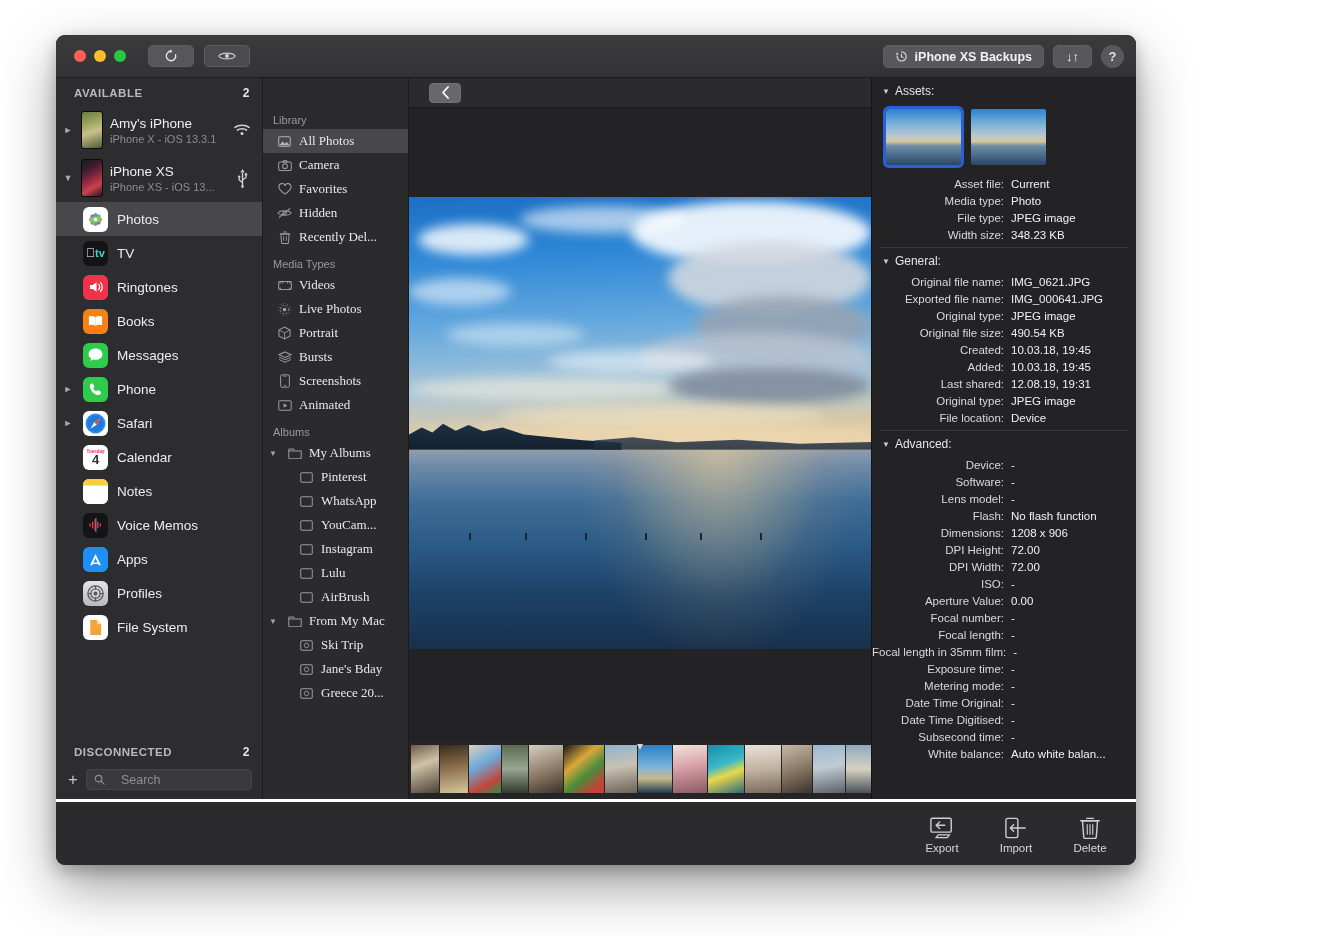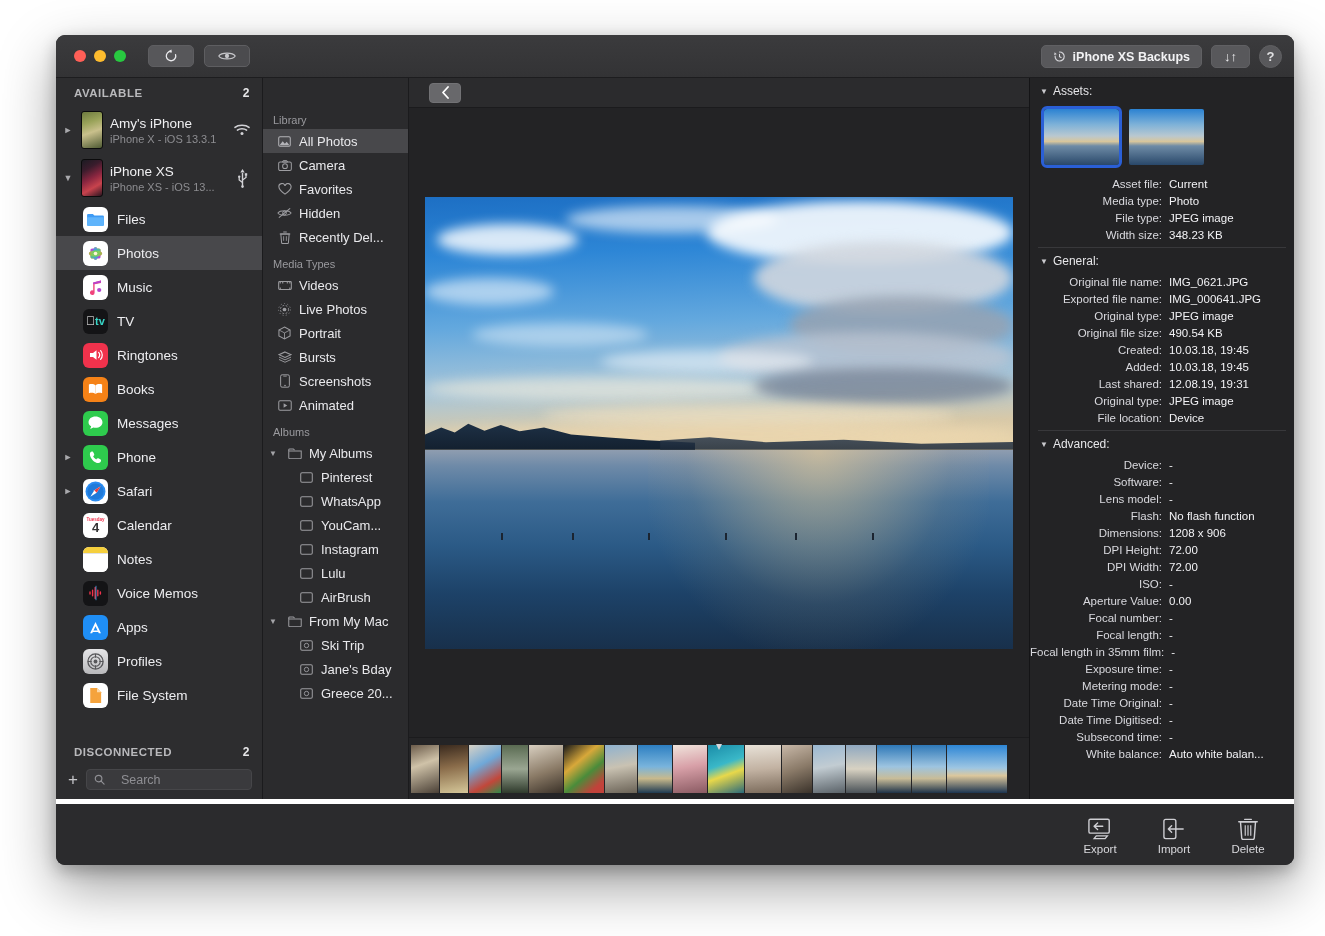--- a/index.html
+++ b/index.html
@@ -7,21 +7,21 @@
     width: 1325px; height: 936px;
     background: #ffffff;
     font-family: "Liberation Sans", sans-serif;
     overflow: hidden;
   }
   #root { position: relative; width: 1325px; height: 936px; background: #fff; }
 
   
   .window {
     position: absolute; left: 56px; top: 35px;
-    width: 1238px; height: 830px;
+    width: 1080px; height: 830px;
     background: #232325;
     border-radius: 9px;
     box-shadow: 0 22px 55px rgba(0,0,0,0.38), 0 6px 16px rgba(0,0,0,0.24);
     overflow: hidden;
     display: flex; flex-direction: column;
   }
 
   
   .titlebar {
     height: 43px; flex: 0 0 43px;
@@ -127,21 +127,21 @@
     width: 146px; flex: 0 0 146px;
     background: #2b2b2d;
     border-right: 1px solid #1b1b1d;
     padding-top: 30px;
     overflow: hidden;
   }
   .lib-head { color: #9a9a9e; font-size: 11px; padding: 6px 0 3px 10px; }
   .lib-row { display: flex; align-items: center; gap: 7px; height: 24px; padding-left: 14px; }
   .lib-row.sel { background: #48484b; }
   .lib-ico { width: 15px; flex: 0 0 15px; display: flex; align-items: center; justify-content: center; color: #9d9da1; }
-  .lib-lbl { color: #e9e9ec; font-size: 13px; white-space: nowrap; }
+  .lib-lbl { color: #e9e9ec; font-size: 13px; white-space: nowrap; font-family: Liberation Serif, serif; }
   .lib-row.indent2 { padding-left: 36px; }
   .lib-tri { width: 11px; flex: 0 0 11px; color: #a4a4a8; font-size: 8px; }
 
   
   .center { flex: 1; min-width: 0; display: flex; flex-direction: column; background: #232325; }
   .center-top { height: 30px; flex: 0 0 30px; background: #2b2b2d; border-bottom: 1px solid #1b1b1d;
                 display: flex; align-items: center; padding-left: 20px; position: relative; z-index: 3; }
   .back-btn { width: 32px; height: 20px; background: #68686b; border: 1px solid #727275;
               border-radius: 4px; display: flex; align-items: center; justify-content: center;
               color: #fff; font-size: 13px; }
@@ -192,21 +192,21 @@
   .asset-thumb { width: 75px; height: 56px; border-radius: 2px; overflow: hidden; position: relative;
                  background: #10213a; }
   .asset-thumb.sel { outline: 3px solid #2a5fd6; outline-offset: 0px; border-radius: 3px; }
   .kv { display: flex; padding: 1.5px 10px 1.5px 0; line-height: 14px; }
   .kv .k { flex: 1; text-align: right; color: #d9d9de; white-space: nowrap; }
   .kv .v { width: 122px; flex: 0 0 122px; padding-left: 7px; color: #f2f2f5; white-space: nowrap;
            overflow: hidden; text-overflow: ellipsis; }
 
   
   .bottombar {
-    height: 66px; flex: 0 0 66px; background: #2b2b2d; border-top: 5px solid #ffffff;
+    height: 66px; flex: 0 0 66px; background: #2b2b2d; border-top: 3px solid #ffffff;
     display: flex; align-items: center; justify-content: flex-end; padding-right: 22px; gap: 26px;
   }
   .bb-item { display: flex; flex-direction: column; align-items: center; gap: 3px; width: 48px; }
   .bb-lbl { color: #d8d8dc; font-size: 11.5px; }
   .bb-ico { color: #cfcfd4; height: 26px; display:flex; align-items:flex-end; }
 </style>
 </head>
 <body>
 
 <div id="root">
@@ -292,61 +292,40 @@
                 <path d="M5.5 12 L9 9.5 L9 7" stroke="#d2d2d6" stroke-width="1.3" fill="none"></path>
                 <rect x="7.8" y="5.2" width="2.4" height="2.4" fill="#d2d2d6"></rect>
                 <path d="M5.5 14.5 L2.2 12 L2.2 9.6" stroke="#d2d2d6" stroke-width="1.3" fill="none"></path>
                 <circle cx="2.2" cy="8.7" r="1.2" fill="#d2d2d6"></circle>
               </svg>
             </span>
           </div>
 
           <div>
 
-            <div class="app-row">
-              <span class="app-arrow"></span>
-              <span class="app-icn" style="background:#fff;">
-                <svg width="19" height="15" viewBox="0 0 20 16">
-                    <path d="M1 3.2a1.2 1.2 0 0 1 1.2-1.2h5l1.6 1.8h9a1.2 1.2 0 0 1 1.2 1.2v8.6a1.2 1.2 0 0 1-1.2 1.2H2.2A1.2 1.2 0 0 1 1 13.6z" fill="#3e9bf5"></path>
-                    <path d="M1 5.6h17.8v8a1.2 1.2 0 0 1-1.2 1.2H2.2A1.2 1.2 0 0 1 1 13.6z" fill="#5fb4fb"></path>
-                  </svg>
-              </span>
-              <span class="app-lbl">Files</span>
-            </div>
 
             <div class="app-row sel">
               <span class="app-arrow"></span>
               <span class="app-icn" style="background:#fff;">
                 <svg width="21" height="21" viewBox="0 0 22 22">
                   <g transform="translate(11,11)">
                     <ellipse rx="3.2" ry="6.8" fill="#f3c93b" transform="rotate(0)"></ellipse>
                     <ellipse rx="3.2" ry="6.8" fill="#f28f3b" transform="rotate(45)"></ellipse>
                     <ellipse rx="3.2" ry="6.8" fill="#ea4b5a" transform="rotate(90)"></ellipse>
                     <ellipse rx="3.2" ry="6.8" fill="#b44ad4" transform="rotate(135)"></ellipse>
                     <ellipse rx="3.2" ry="6.8" fill="#4a8ff0" transform="rotate(180)" opacity=".85"></ellipse>
                     <ellipse rx="3.2" ry="6.8" fill="#3ec0a8" transform="rotate(225)" opacity=".85"></ellipse>
                     <ellipse rx="3.2" ry="6.8" fill="#8fd24a" transform="rotate(270)" opacity=".8"></ellipse>
                     <circle r="1.9" fill="#fdf6d8"></circle>
                   </g>
                 </svg>
               </span>
               <span class="app-lbl">Photos</span>
             </div>
 
-            <div class="app-row">
-              <span class="app-arrow"></span>
-              <span class="app-icn" style="background:#fff;">
-                <svg width="16" height="16" viewBox="0 0 16 16">
-                    <path d="M13 1.6 5.2 3.4v8.2a2.3 2.3 0 1 0 1.4 2.1V5.3L13 3.9z" fill="#f0437c"></path>
-                    <circle cx="11.2" cy="11" r="2.1" fill="#b544d0"></circle>
-                    <path d="M13 1.6 5.2 3.4v1.9L13 3.5z" fill="#b544d0"></path>
-                  </svg>
-              </span>
-              <span class="app-lbl">Music</span>
-            </div>
 
             <div class="app-row">
               <span class="app-arrow"></span>
               <span class="app-icn" style="background:#141416;color:#38d6c8;font-size:11px;font-weight:bold;">
                 <span style="color:#fff;font-size:12px;"></span>
                   <span style="color:#38d6c8;">tv</span>
               </span>
               <span class="app-lbl">TV</span>
             </div>
 

